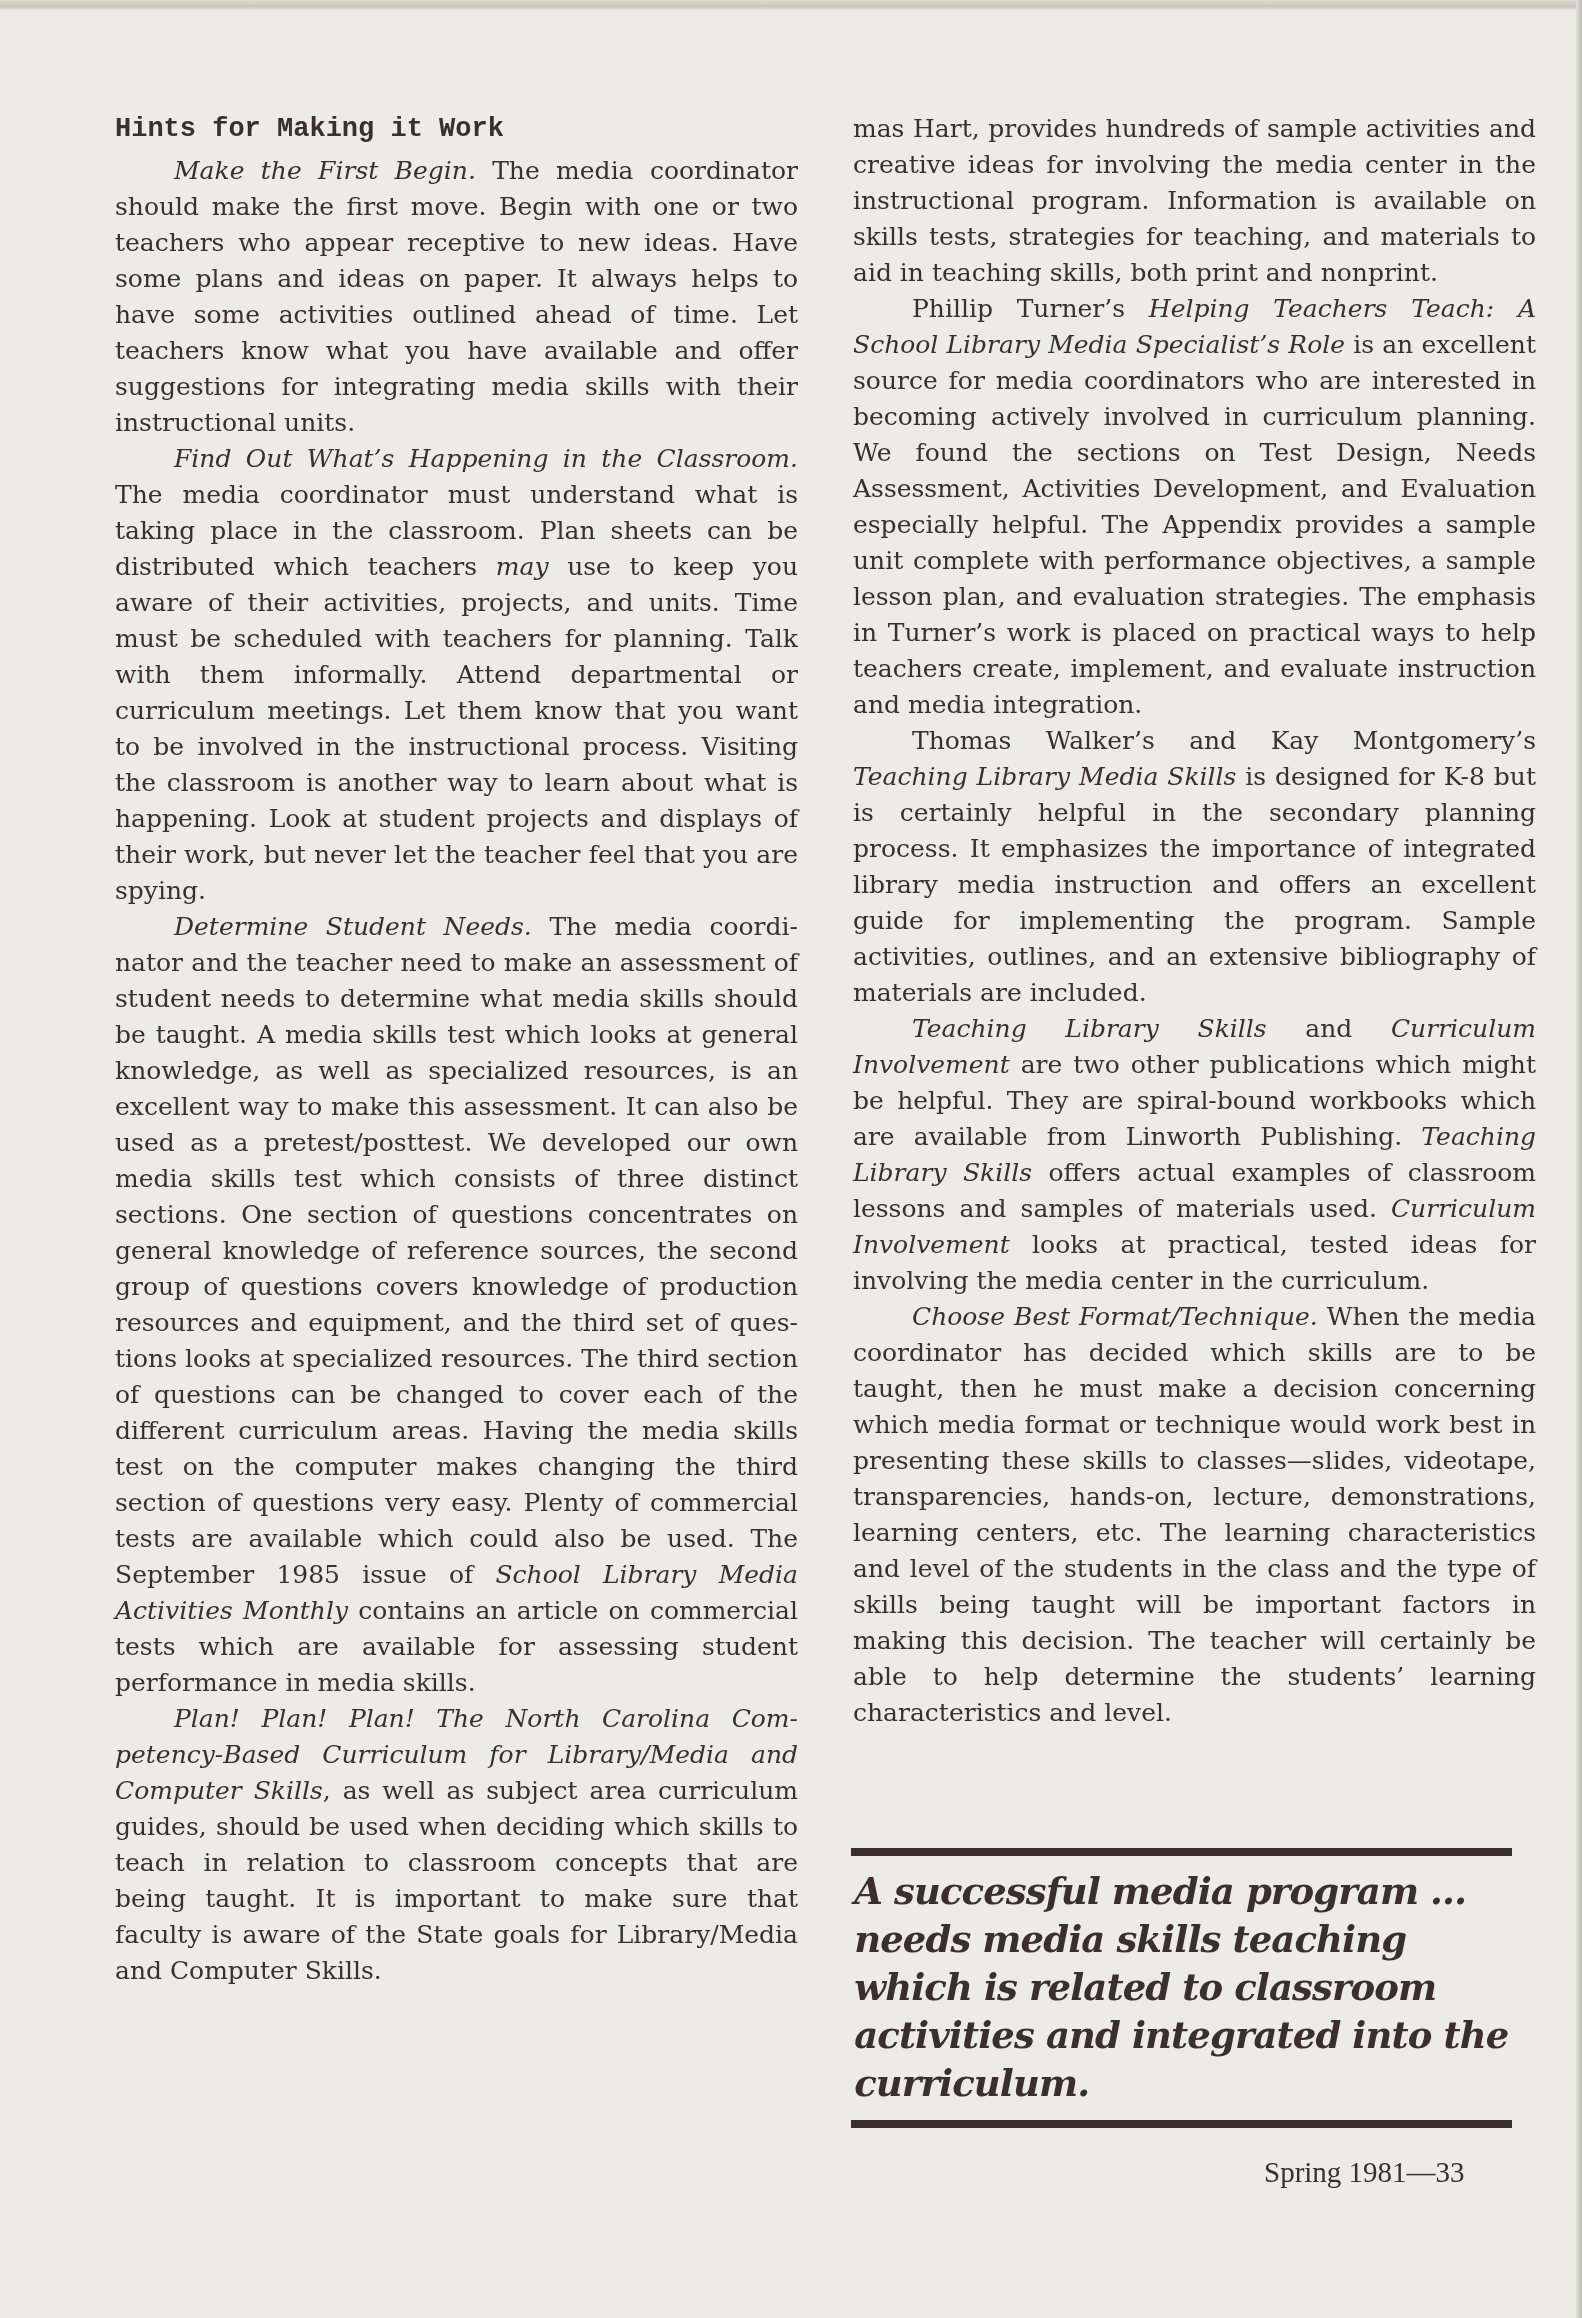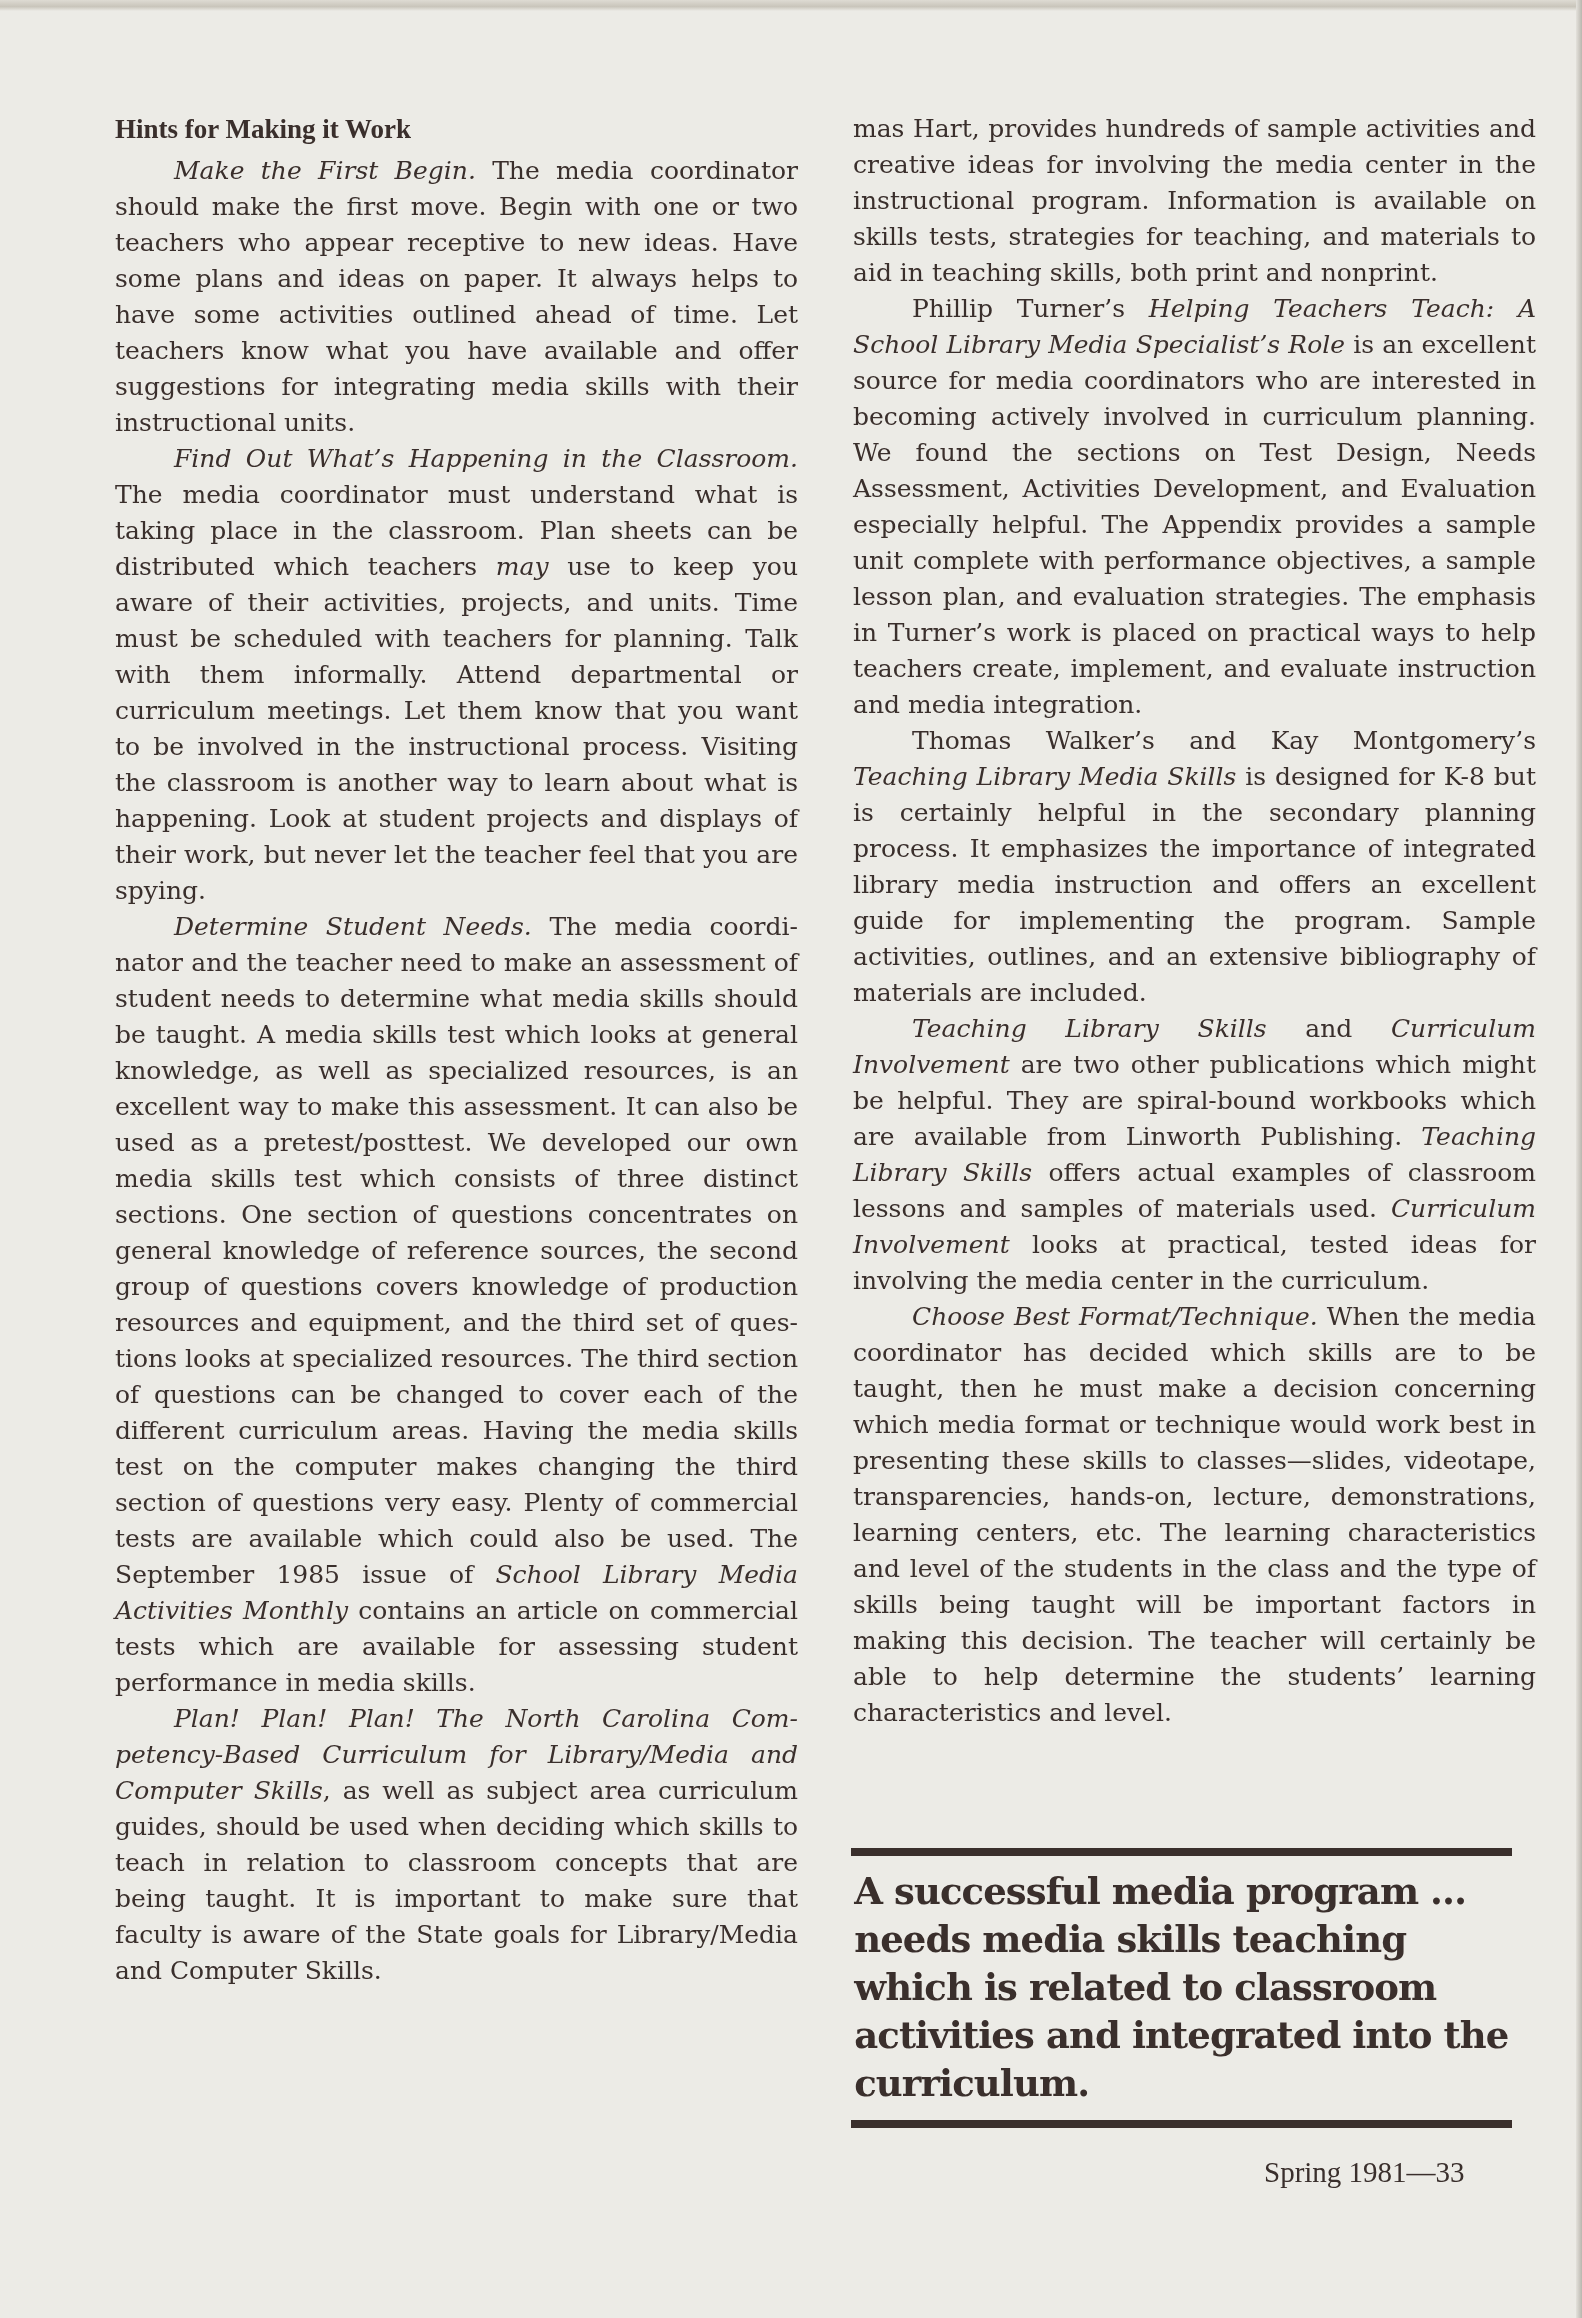--- a/index.html
+++ b/index.html
@@ -20,27 +20,27 @@
   }
   .column {
     position: absolute; top: 111px; width: 683px;
     font-size: 25px; line-height: 36px;
     text-align: justify; hyphens: manual;
   }
   .col-left { left: 115px; }
   .col-right { left: 853px; }
   .section-heading {
     font-weight: bold; font-size: 24.5px; margin: 0 0 6.3px 0; line-height: 36px;
-    font-family: Liberation Serif, serif; font-size: 27px;
+    font-family: Liberation Mono, monospace; font-size: 27px;
   }
   p { margin: 0; text-indent: 59px; }
   p.no-indent { text-indent: 0; }
   em { font-style: italic; }
   .pullquote {
-    position: absolute; left: 851px; top: 1848px; width: 661px;
+    position: absolute; left: 851px; top: 1848px; width: 661px; font-style: italic;
   }
   .rule { height: 8px; background: #3a2f2c; }
   .pullquote-text {
     font-weight: bold; font-size: 37px; line-height: 48px;
     padding: 11px 0 12.7px 3.2px;
     font-family: "DejaVu Serif", serif; letter-spacing: -0.9px;
   }
   .footer {
     position: absolute; left: 1264px; top: 2156px;
     font-size: 27px; font-family: "Liberation Serif", serif; font-size: 29px;

